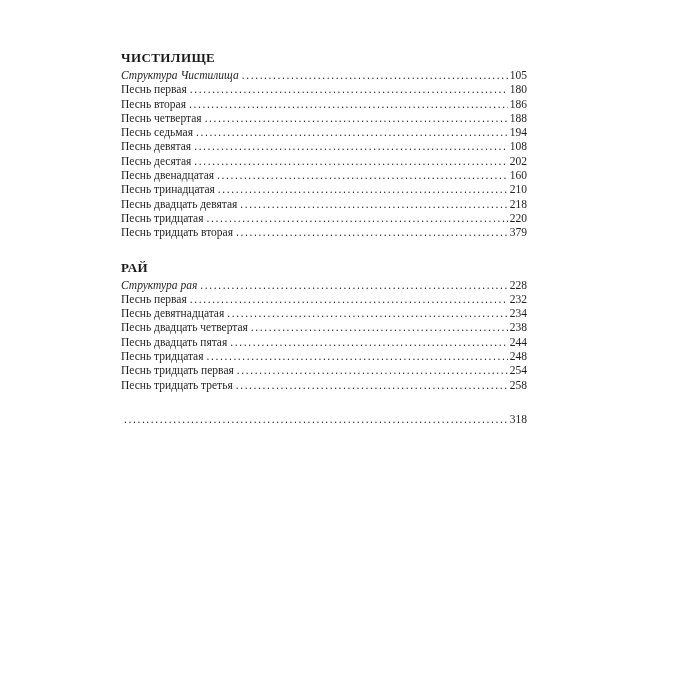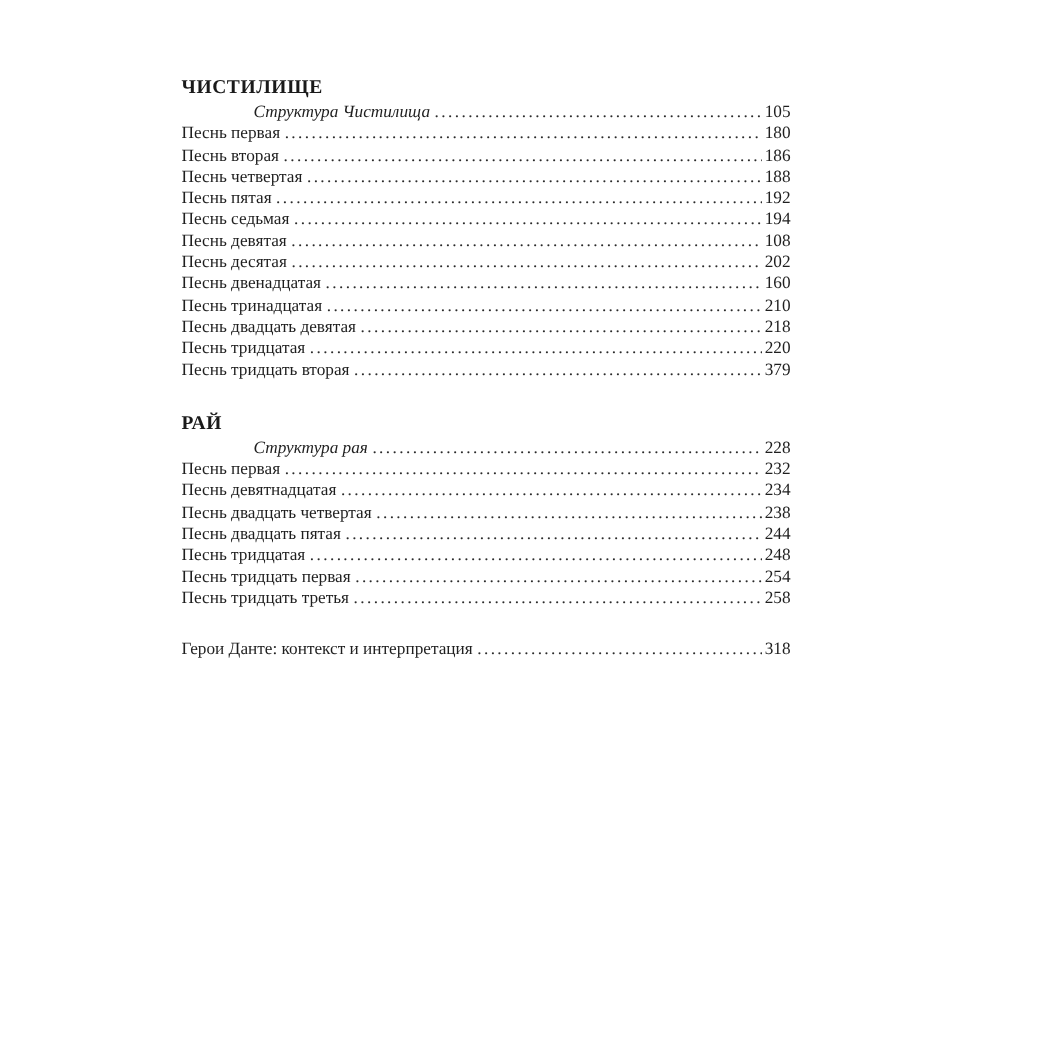--- a/index.html
+++ b/index.html
@@ -38,21 +38,21 @@
     align-items: baseline;
     height: 14.3px;
     font-size: 11.5px;
     line-height: 14.3px;
     white-space: nowrap;
   }
   .toc-title {
     flex: 0 0 auto;
     color: #1f1f1f;
   }
-  .toc-title.italic { font-style: italic; margin-left: 48px; }
+  .toc-title.italic { font-style: italic; }
   .toc-dots {
     flex: 1 1 auto;
     overflow: hidden;
     white-space: nowrap;
     margin: 0 2px 0 3px;
     min-width: 6px;
     color: #2a2a2a;
   }
   .toc-dots::after {
     content: "......................................................................................................................................";
@@ -88,25 +88,20 @@
     <span class="toc-dots" aria-hidden="true"></span>
     <span class="toc-page">186</span>
   </div>
 
   <div class="toc-row">
     <span class="toc-title">Песнь четвертая</span>
     <span class="toc-dots" aria-hidden="true"></span>
     <span class="toc-page">188</span>
   </div>
 
-  <div class="toc-row">
-    <span class="toc-title">Песнь пятая</span>
-    <span class="toc-dots" aria-hidden="true"></span>
-    <span class="toc-page">192</span>
-  </div>
 
   <div class="toc-row">
     <span class="toc-title">Песнь седьмая</span>
     <span class="toc-dots" aria-hidden="true"></span>
     <span class="toc-page">194</span>
   </div>
 
   <div class="toc-row">
     <span class="toc-title">Песнь девятая</span>
     <span class="toc-dots" aria-hidden="true"></span>
@@ -202,20 +197,19 @@
     <span class="toc-dots" aria-hidden="true"></span>
     <span class="toc-page">258</span>
   </div>
 </div>
   </section>
 
   <section class="toc-section">
 
     <div class="entries">
   <div class="toc-row">
-    <span class="toc-title">Герои Данте: контекст и интерпретация</span>
     <span class="toc-dots" aria-hidden="true"></span>
     <span class="toc-page">318</span>
   </div>
 </div>
   </section>
 </div>
 </div>
 
 </body></html>

